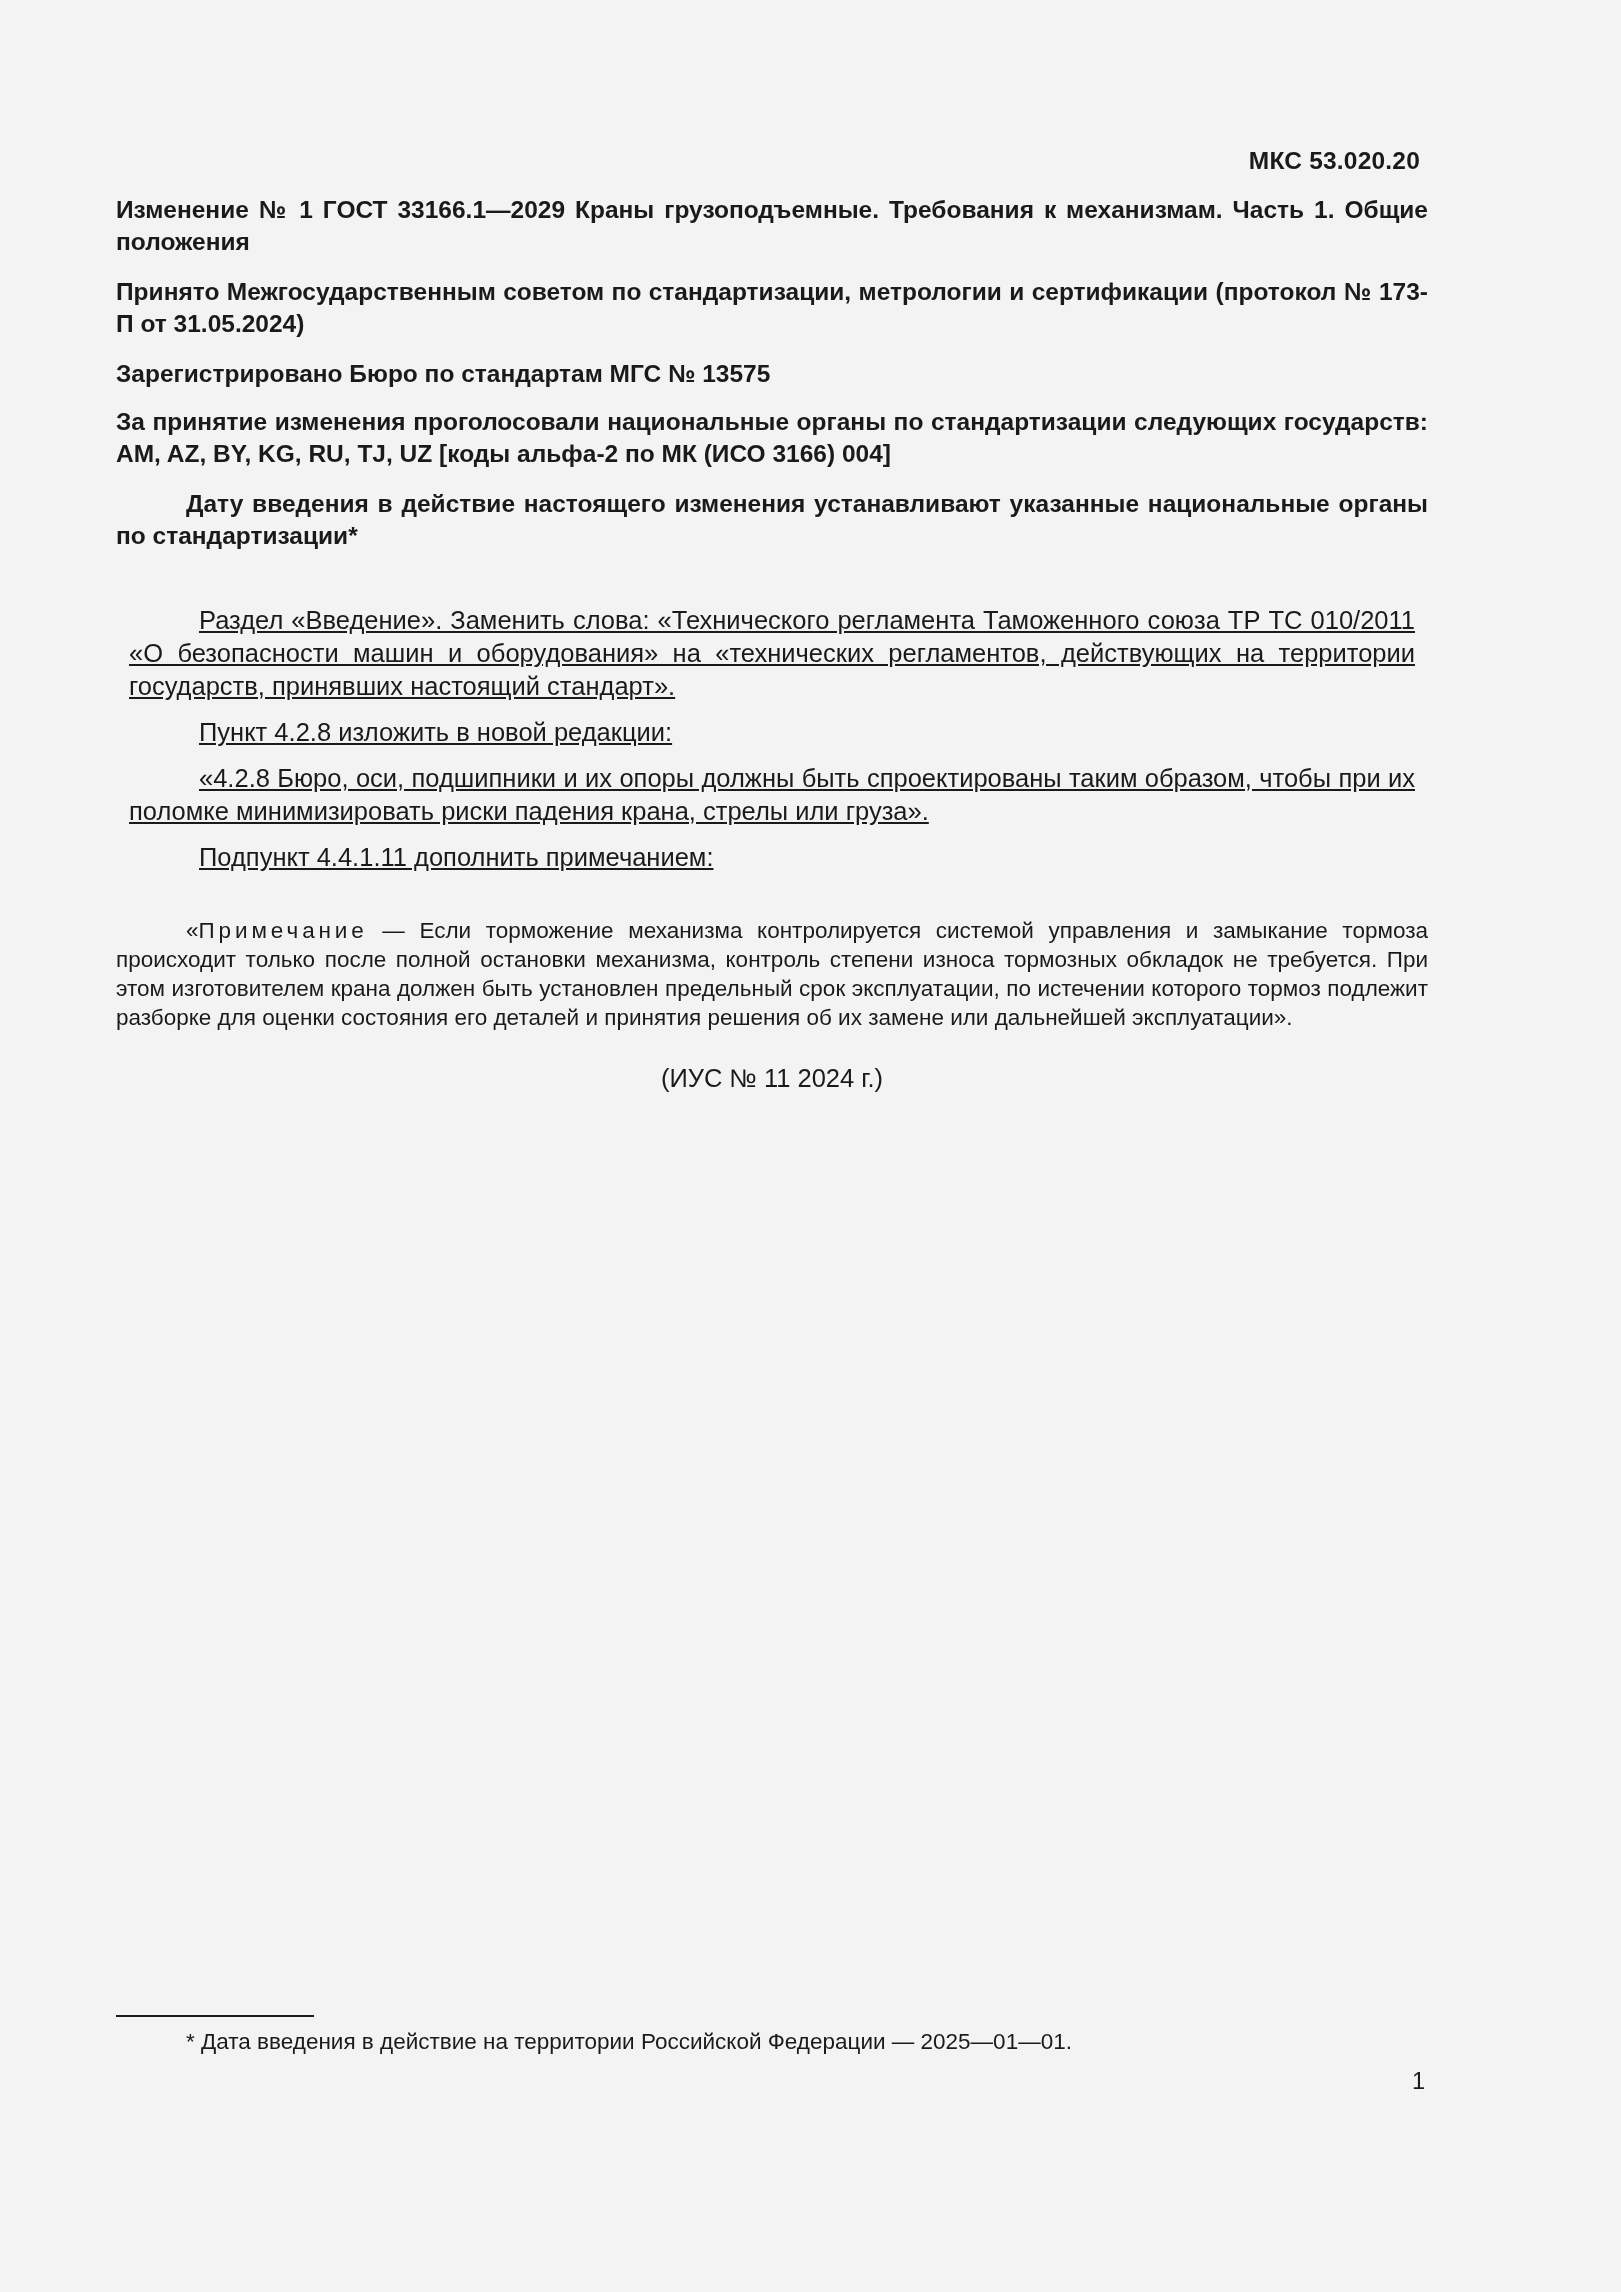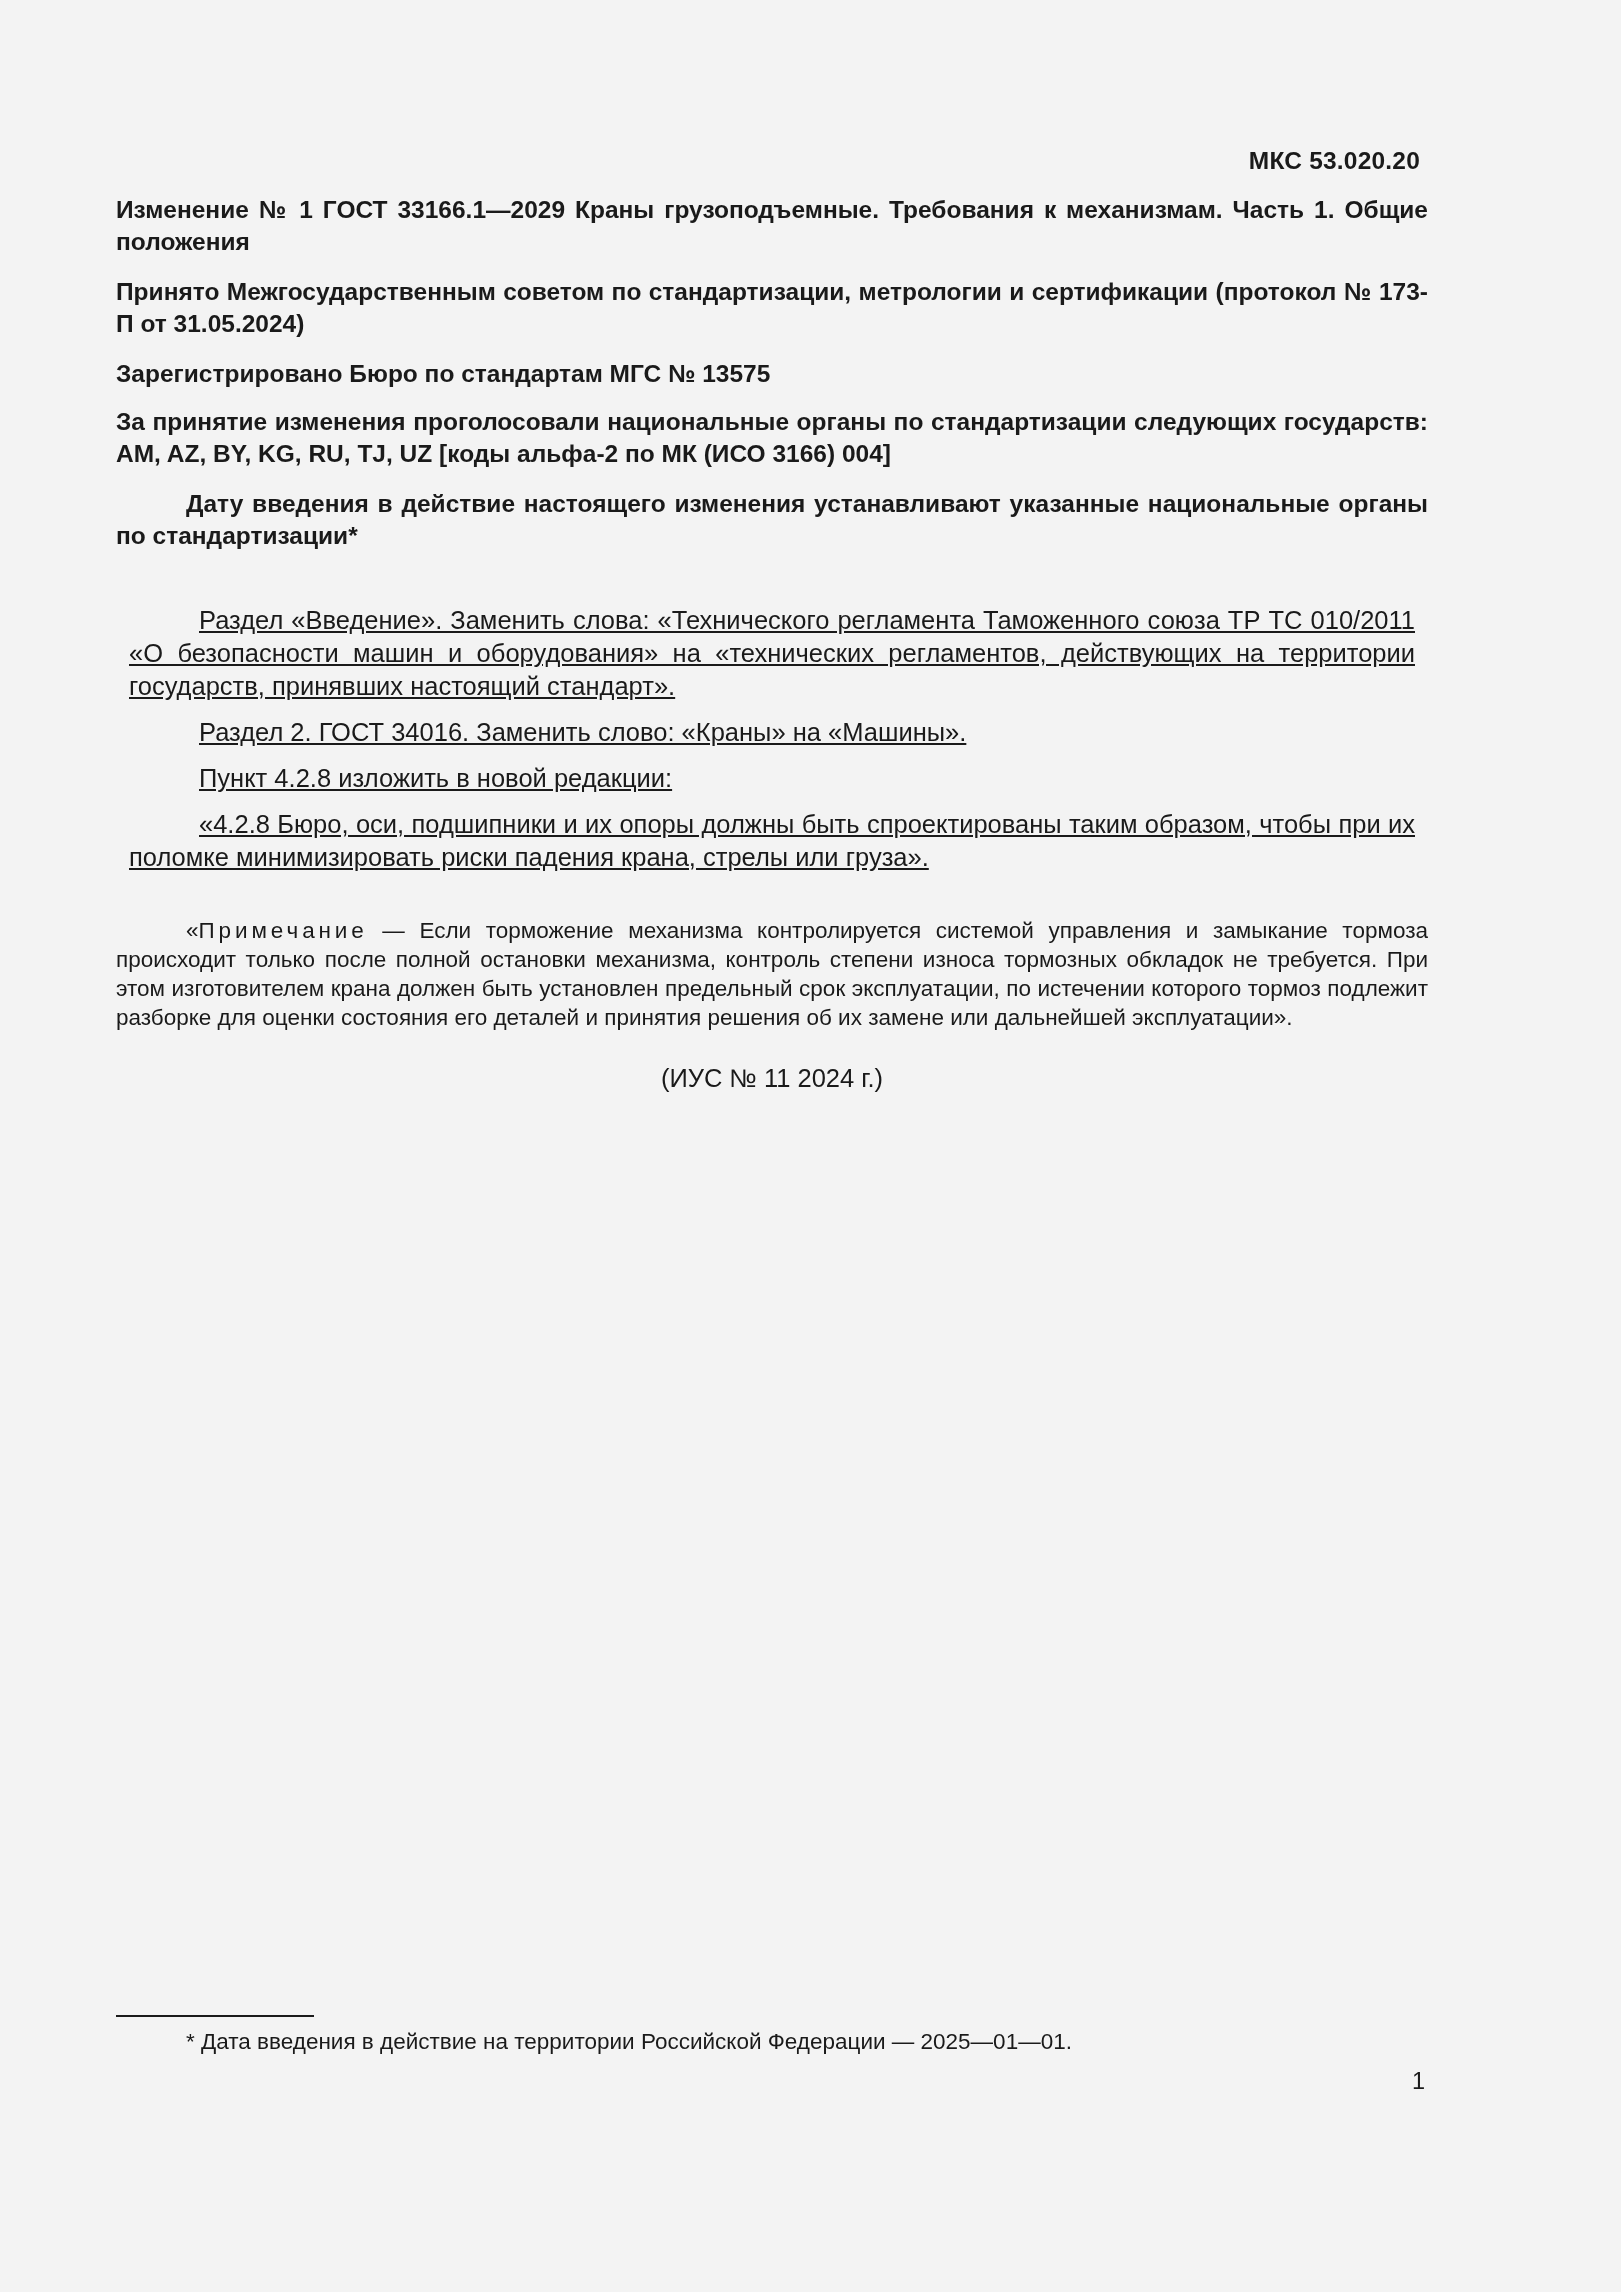--- a/index.html
+++ b/index.html
@@ -35,23 +35,23 @@
 <div class="page">
   <div class="mks">МКС 53.020.20</div>
   <div class="hdr h1">Изменение № 1 ГОСТ 33166.1—2029 Краны грузоподъемные. Требования к механизмам. Часть 1. Общие положения</div>
   <div class="hdr h2">Принято Межгосударственным советом по стандартизации, метрологии и сертификации (протокол № 173-П от 31.05.2024)</div>
   <div class="hdr h3">Зарегистрировано Бюро по стандартам МГС № 13575</div>
   <div class="hdr h4">За принятие изменения проголосовали национальные органы по стандартизации следующих государств: AM, AZ, BY, KG, RU, TJ, UZ [коды альфа-2 по МК (ИСО 3166) 004]</div>
   <div class="hdr h5">Дату введения в действие настоящего изменения устанавливают указанные национальные органы по стандартизации*</div>
 
   <div class="body">
     <p>Раздел «Введение». Заменить слова: «Технического регламента Таможенного союза ТР ТС 010/2011 «О безопасности машин и оборудования» на «технических регламентов, действующих на территории государств, принявших настоящий стандарт».</p>
-    <p>Раздел 2. ГОСТ 34016. Заменить слово: «Краны» на «Машины».</p>
     <p>Пункт 4.2.8 изложить в новой редакции:</p>
     <p>«4.2.8 Бюро, оси, подшипники и их опоры должны быть спроектированы таким образом, чтобы при их поломке минимизировать риски падения крана, стрелы или груза».</p>
+    <p>Подпункт 4.4.1.11 дополнить примечанием:</p>
   </div>
 
   <div class="note">
     <p><span>«</span><span class="spaced">Примечание</span><span> — Если торможение механизма контролируется системой управления и замыкание тормоза происходит только после полной остановки механизма, контроль степени износа тормозных обкладок не требуется. При этом изготовителем крана должен быть установлен предельный срок эксплуатации, по истечении которого тормоз подлежит разборке для оценки состояния его деталей и принятия решения об их замене или дальнейшей эксплуатации».</span></p>
   </div>
 
   <div class="ius">(ИУС № 11  2024 г.)</div>
 
   <div class="fnline"></div>
   <div class="fn">*  Дата введения в действие на территории Российской Федерации — 2025—01—01.</div>

